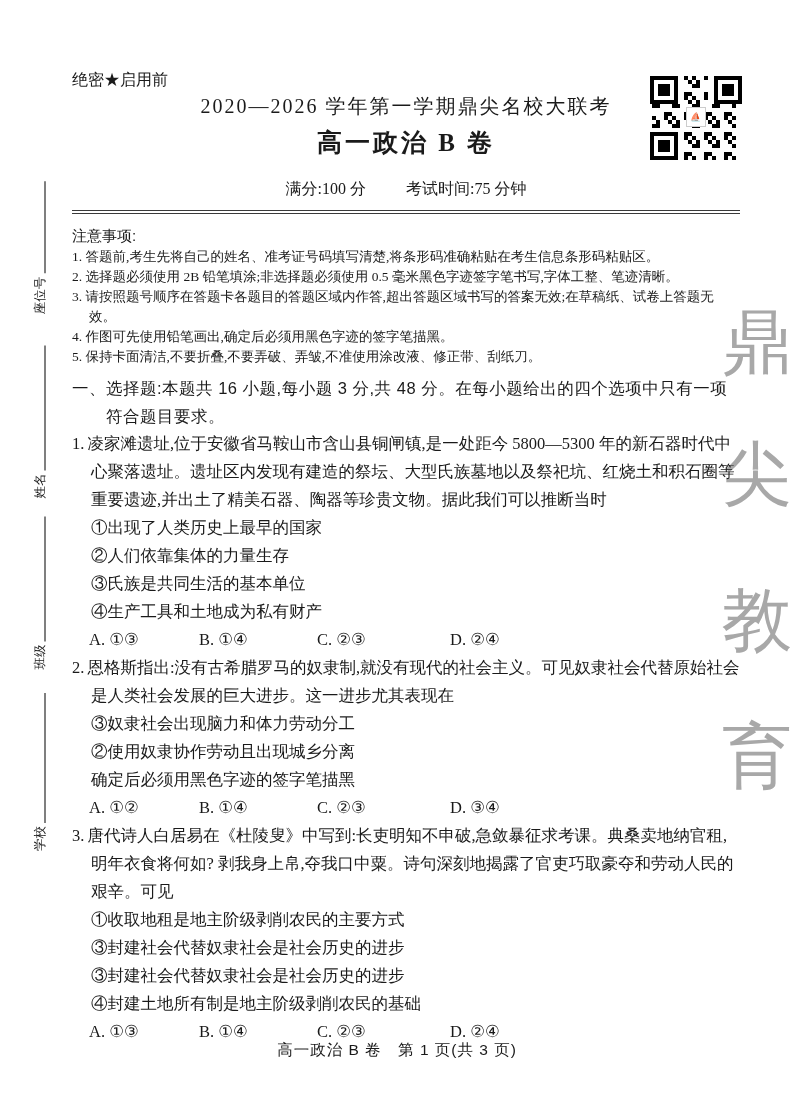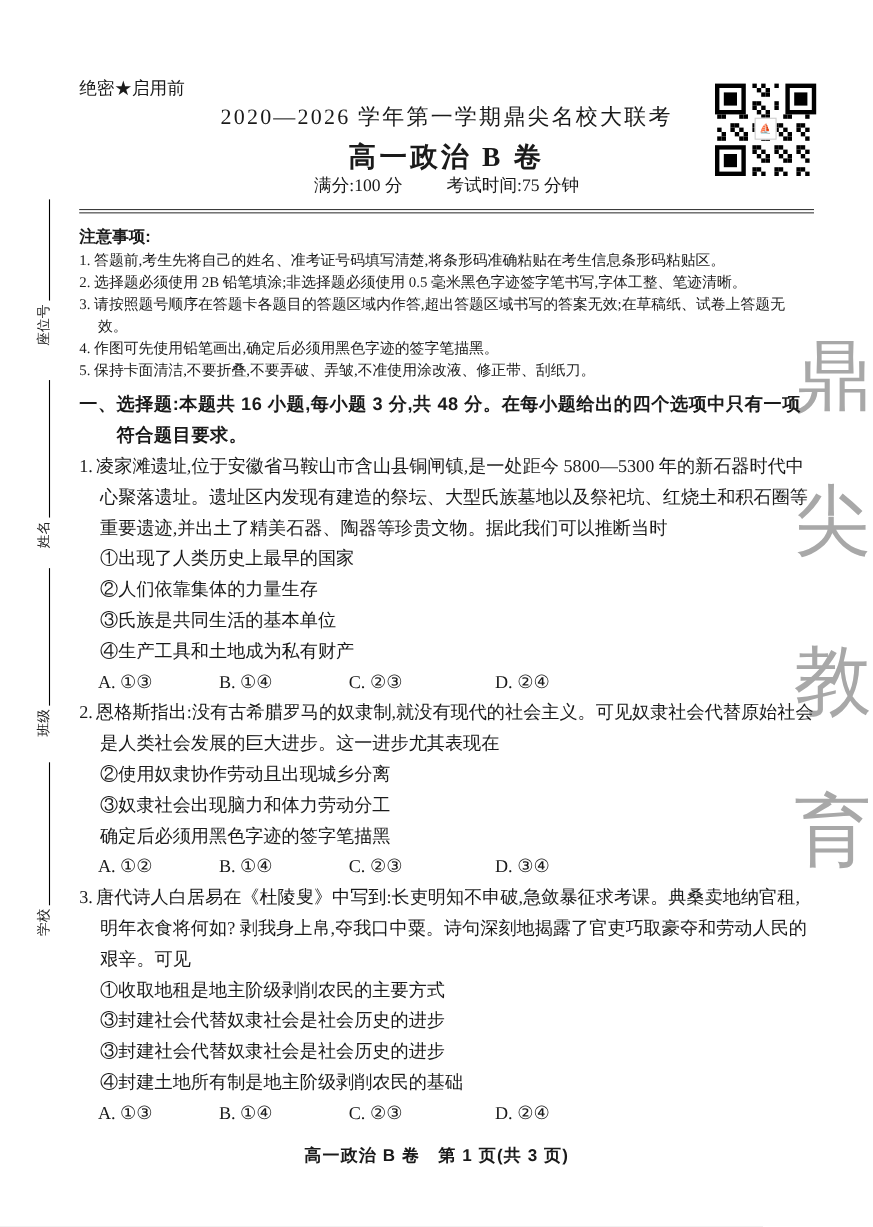--- a/index.html
+++ b/index.html
@@ -2,42 +2,42 @@
 <html><head>
 <meta charset="utf-8">
 <style>
   * { margin:0; padding:0; box-sizing:border-box; }
   html,body { background:#e8e8e8; }
   .page {
     position:relative; width:794px; height:1115px; margin:0 auto;
     background:#ffffff; color:#1a1a1a; overflow:hidden;
     font-family:"Liberation Serif","DejaVu Serif",serif;
   }
-  .hei { font-family:"Liberation Sans","DejaVu Sans",sans-serif; font-weight:700; }
+  .hei { font-family:"Liberation Sans","DejaVu Sans",sans-serif; font-weight:400; }
 
   
   .side-item { position:absolute; left:40px; width:0; height:0; }
   .side-item .rot {
     position:absolute; transform:translate(-50%,-50%) rotate(-90deg);
     white-space:nowrap; display:flex; align-items:center; gap:3px; font-size:12.5px;
   }
   .side-blank { display:inline-block; height:11px; border-bottom:1.2px solid #000; }
 
   
   .wm-char {
     position:absolute; right:2px; font-size:70px; line-height:1;
     color:#a8a8a8; font-family:"Liberation Serif","DejaVu Serif",serif;
   }
 
   
   .content { position:absolute; left:72px; top:0; width:668px; padding-top:70px; }
   .security { font-size:16px; }
   .exam-session { text-align:center; font-size:20px; margin-top:2px; letter-spacing:2px; }
   .paper-title { text-align:center; font-size:25px; font-weight:700; margin-top:6px; letter-spacing:3px; }
-  .score-line { text-align:center; font-size:16px; margin-top:0; }
+  .score-line { text-align:center; font-size:16px; margin-top:20px; }
   .score-line span { margin:0 18px; }
   .double-rule { margin-top:10px; height:4px; border-top:1.4px solid #3a3a3a; border-bottom:1.4px solid #3a3a3a; }
 
   
   .qr { position:absolute; left:650px; top:76px; width:92px; height:86px; background:#fff; }
   .qr-grid { position:absolute; left:2px; top:0; width:84px; height:84px; }
   .qr-grid i { position:absolute; width:4px; height:4px; background:#000; }
   .finder { position:absolute; width:28px; height:28px; border:4px solid #000; }
   .finder:after { content:""; position:absolute; left:4px; top:4px; width:12px; height:12px; background:#000; }
   .f-tl { left:0; top:0; } .f-tr { right:0; top:0; } .f-bl { left:0; bottom:2px; }
@@ -232,22 +232,22 @@
         <span>B. ①④</span>
         <span>C. ②③</span>
         <span>D. ②④</span>
       </div>
     </div>
 
     <div class="question">
       <div class="q-stem">
         <span class="q-num">2.</span><span>恩格斯指出:没有古希腊罗马的奴隶制,就没有现代的社会主义。可见奴隶社会代替原始社会是人类社会发展的巨大进步。这一进步尤其表现在</span>
       </div>
+      <div class="q-item">③奴隶社会出现脑力和体力劳动分工</div>
       <div class="q-item">②使用奴隶协作劳动且出现城乡分离</div>
-      <div class="q-item">③奴隶社会出现脑力和体力劳动分工</div>
       <div class="q-item">确定后必须用黑色字迹的签字笔描黑</div>
       <div class="q-options">
         <span>A. ①②</span>
         <span>B. ①④</span>
         <span>C. ②③</span>
         <span>D. ③④</span>
       </div>
     </div>
 
     <div class="question">

